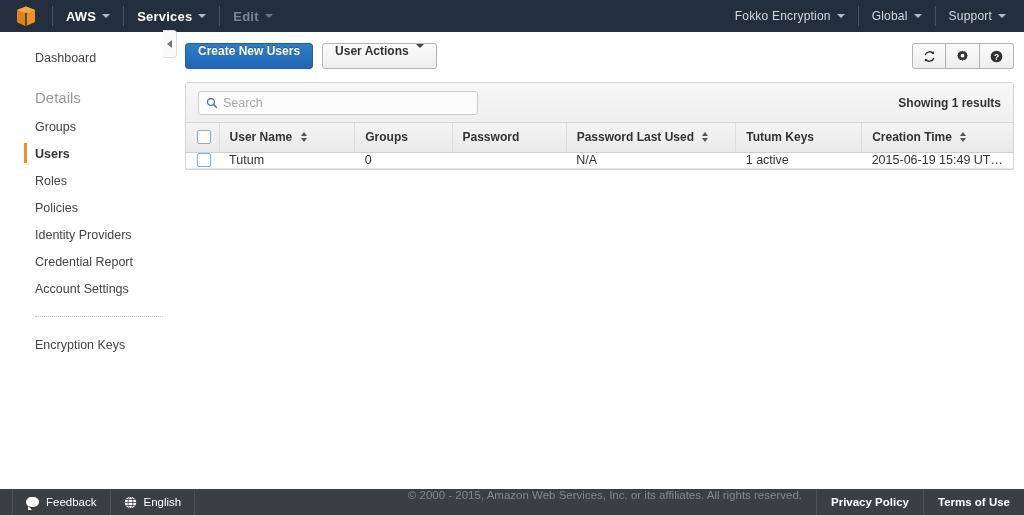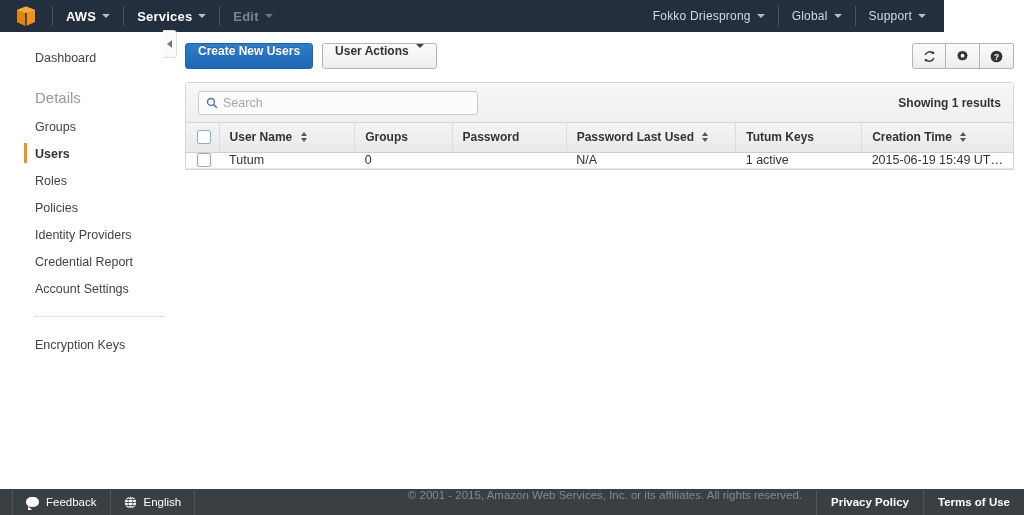--- a/index.html
+++ b/index.html
@@ -7,21 +7,21 @@
     width: 1024px; height: 515px;
     font-family: "Liberation Sans", sans-serif;
     background: #ffffff;
     overflow: hidden;
   }
   body { position: relative; }
 
   
   .topnav {
     position: absolute; top: 0; left: 0;
-    width: 944px; height: 32px;
+    width: 1024px; height: 32px;
     background: #232f3e;
     display: flex; align-items: center;
   }
   .nav-logo {
     width: 52px; height: 32px;
     display: flex; align-items: center; justify-content: center;
   }
   .cube { display: block; }
   .nav-sep {
     width: 1px; height: 20px; background: #4a545f;
@@ -265,21 +265,21 @@
     <span>Services</span>
     <span class="caret-down"></span>
   </div>
   <div class="nav-sep"></div>
   <div class="nav-item dim">
     <span>Edit</span>
     <span class="caret-down"></span>
   </div>
   <div class="nav-spacer"></div>
   <div class="nav-item right">
-    <span>Fokko Driesprong</span>
+    <span>Fokko Encryption</span>
     <span class="caret-down"></span>
   </div>
   <div class="nav-sep"></div>
   <div class="nav-item right">
     <span>Global</span>
     <span class="caret-down"></span>
   </div>
   <div class="nav-sep"></div>
   <div class="nav-item right" style="padding-right:18px;">
     <span>Support</span>
@@ -425,16 +425,16 @@
   <div class="f-item">
     <svg width="13" height="13" viewBox="0 0 16 16">
       <circle cx="8" cy="8" r="7" fill="#ffffff"></circle>
       <ellipse cx="8" cy="8" rx="3" ry="7" fill="none" stroke="#3a3f44" stroke-width="1"></ellipse>
       <line x1="1" y1="8" x2="15" y2="8" stroke="#3a3f44" stroke-width="1"></line>
       <path d="M2.3 4.3h11.4M2.3 11.7h11.4" stroke="#3a3f44" stroke-width="1" fill="none"></path>
     </svg>
     <span>English</span>
   </div>
   <div class="f-spacer"></div>
-  <div class="copyright">© 2001 - 2015, Amazon Web Services, Inc. or its affiliates. All rights reserved.</div>
+  <div class="copyright">© 2000 - 2015, Amazon Web Services, Inc. or its affiliates. All rights reserved.</div>
   <div class="f-link">Privacy Policy</div>
   <div class="f-link last">Terms of Use</div>
 </div>
 
 </body></html>

